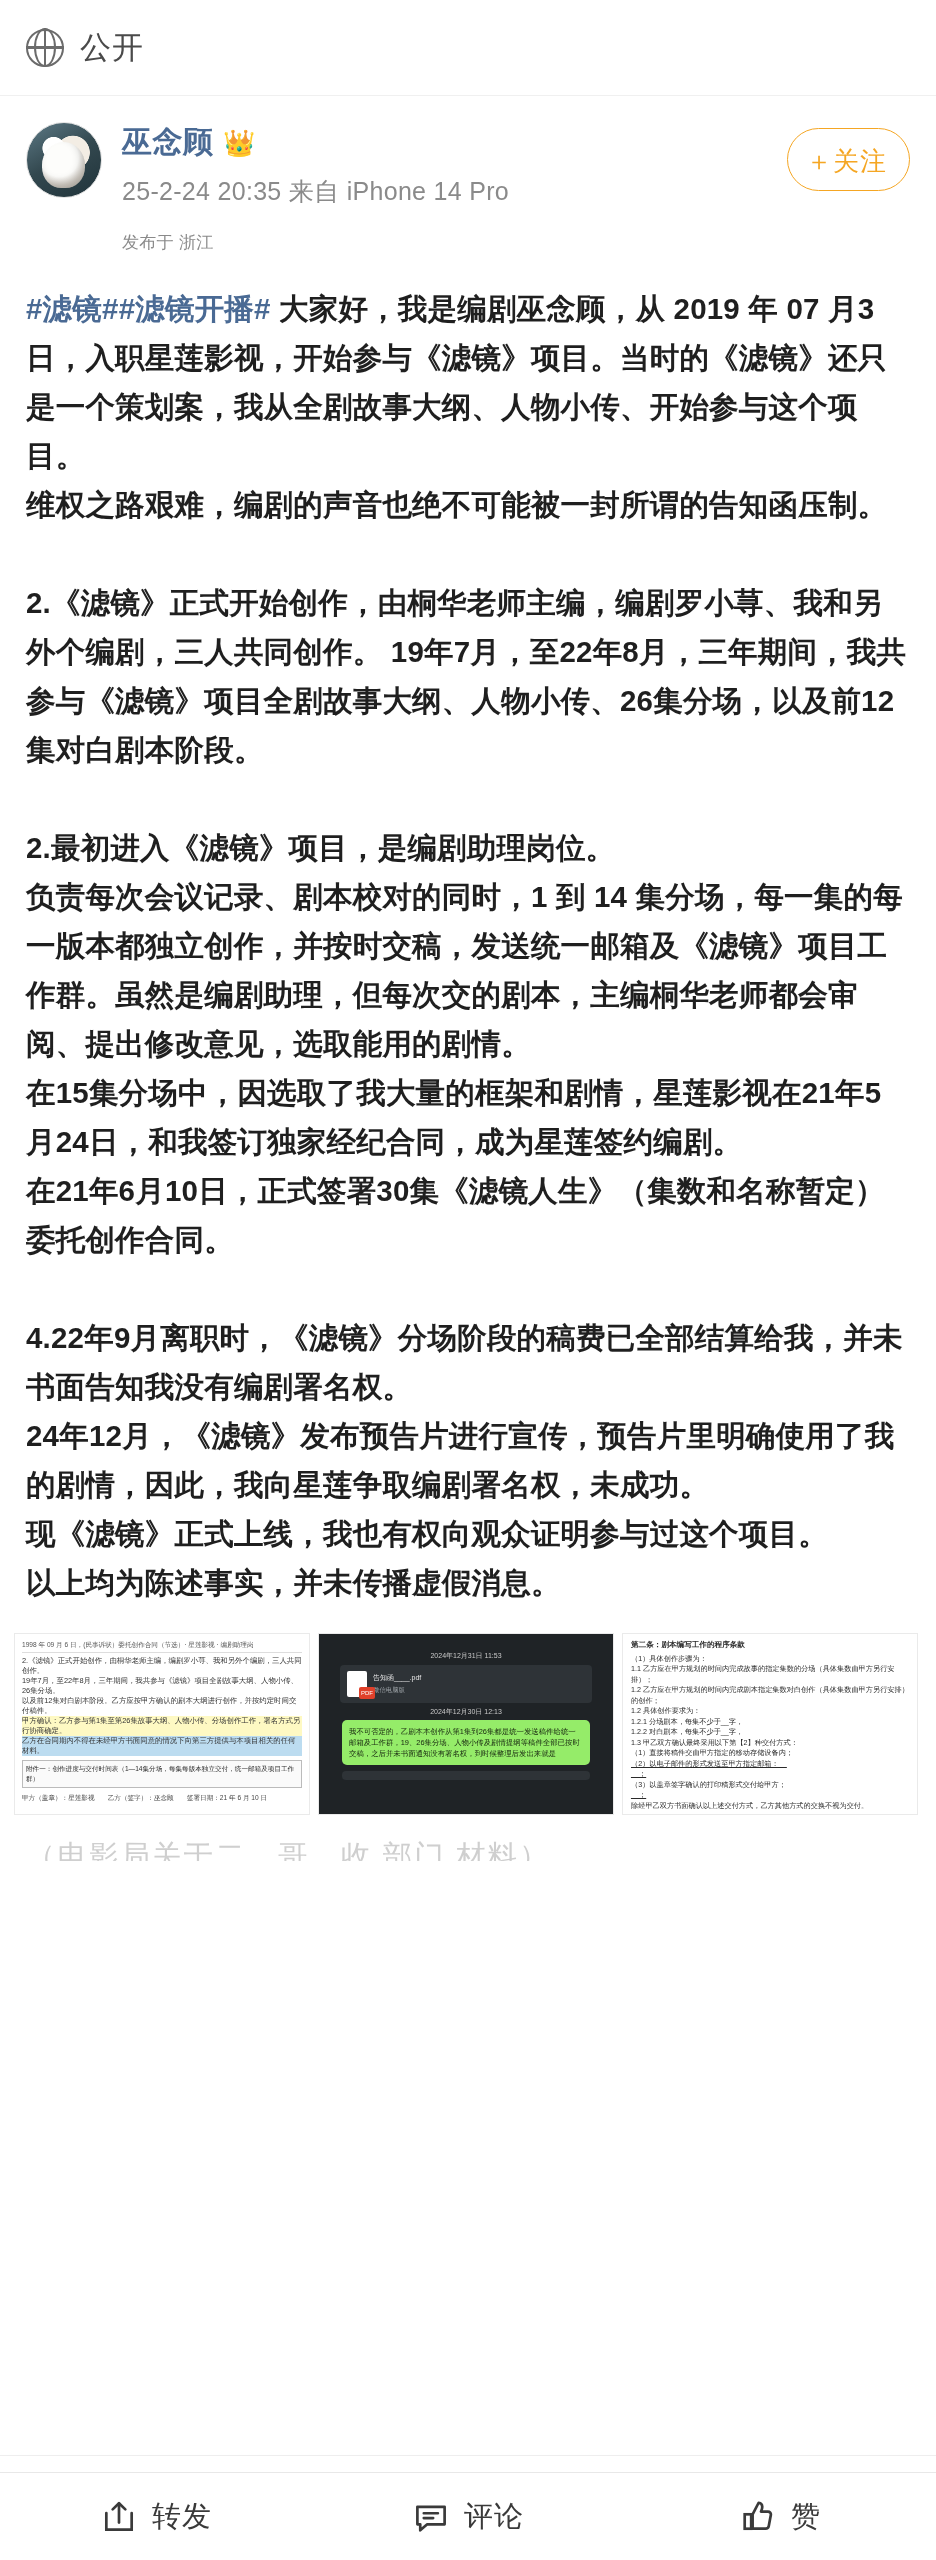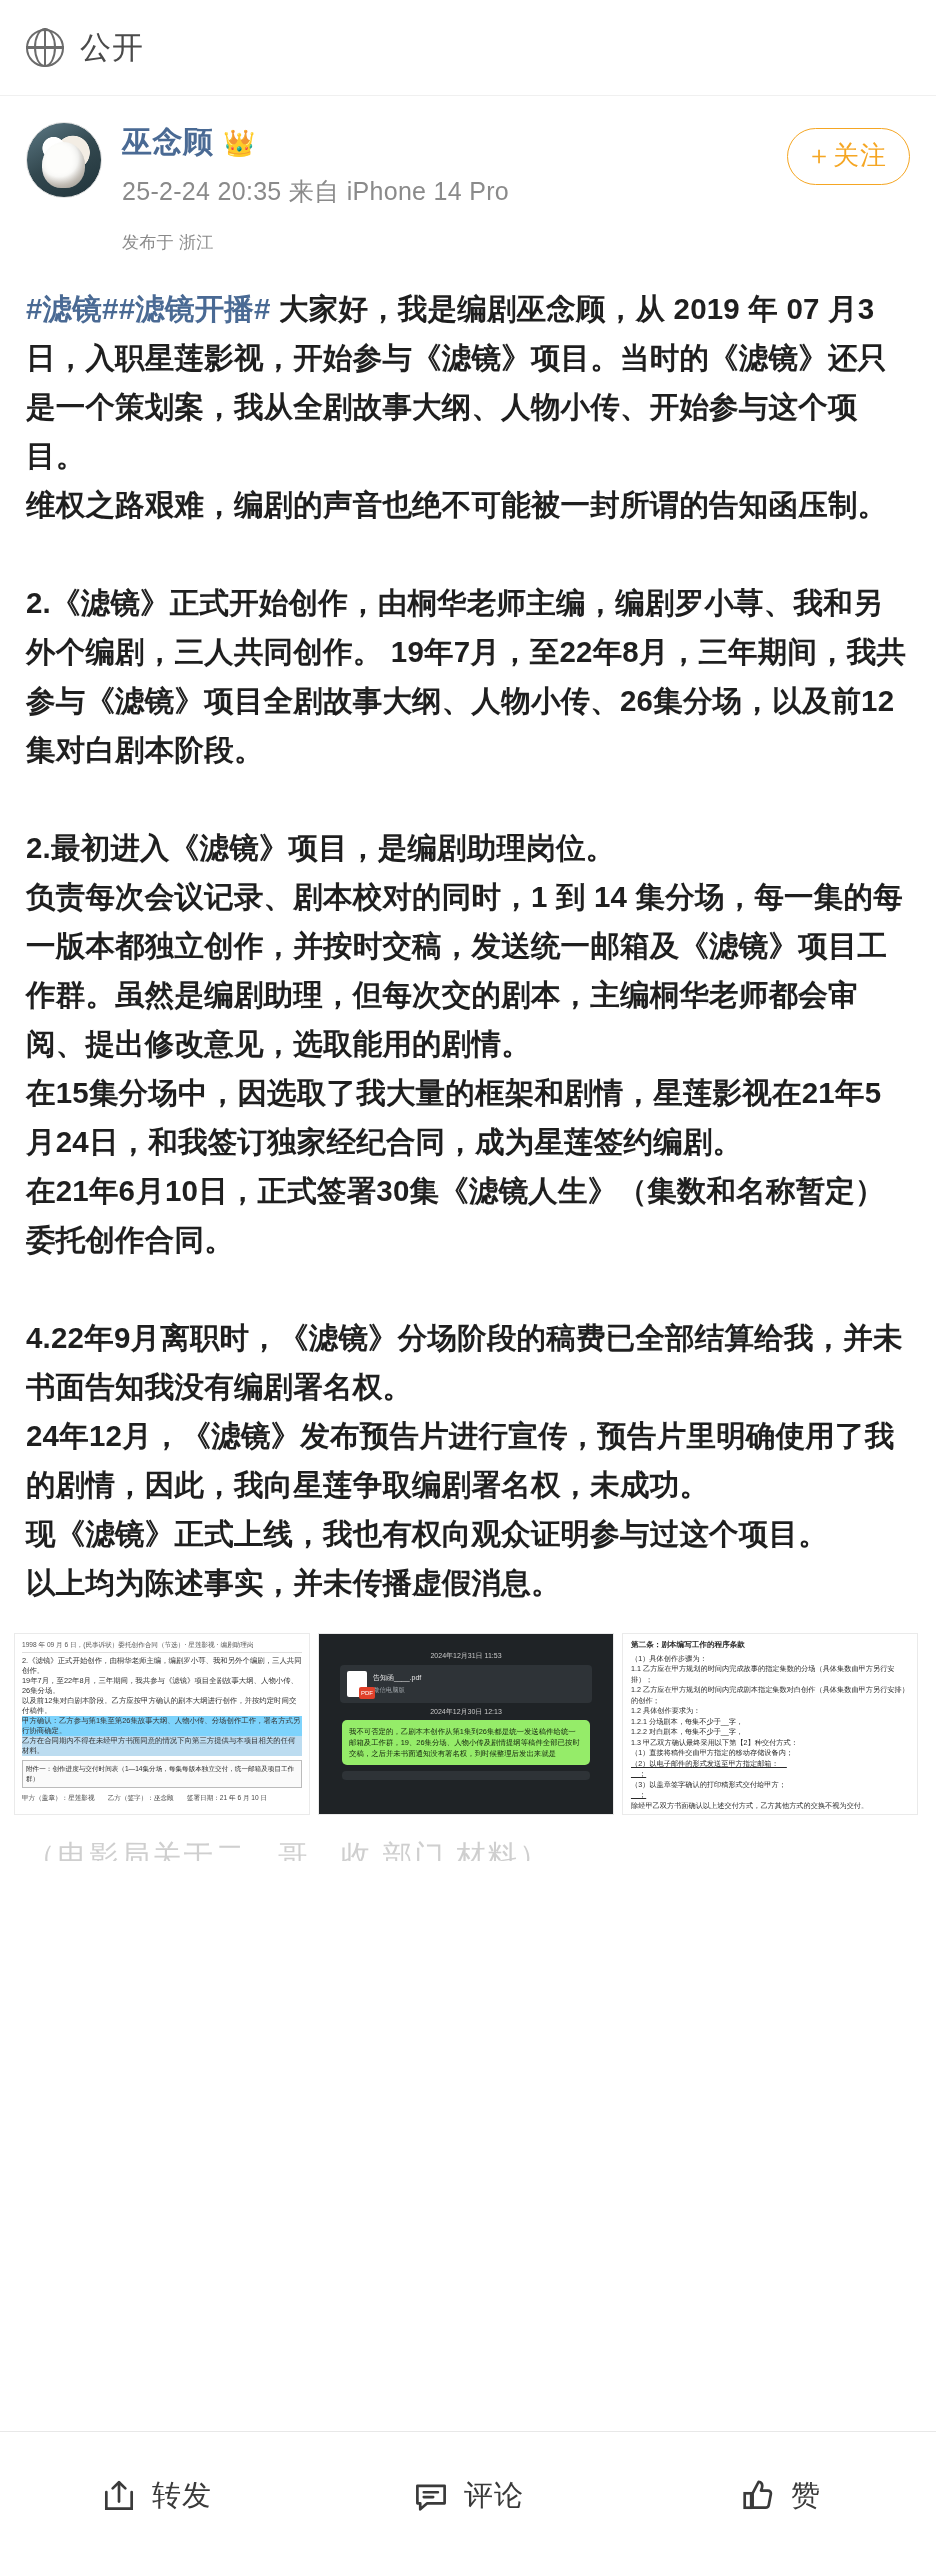--- a/index.html
+++ b/index.html
@@ -117,21 +117,21 @@
   }
   .follow-btn {
     flex: 0 0 auto;
     margin-left: 14px;
     margin-top: 6px;
     border: 1.6px solid #f5a623;
     color: #f5a623;
     background: #fff;
     border-radius: 32px;
     font-size: 26px;
-    padding: 9px 22px 11px 18px;
+    padding: 15px 22px 11px 18px;
     letter-spacing: 1px;
     white-space: nowrap;
   }
 
   
   .post-body {
     padding: 30px 26px 0 26px;
     font-size: 29.5px;
     line-height: 49px;
     color: #1f1f1f;
@@ -161,21 +161,21 @@
     color: #2b2b2b;
   }
 
   
   .t1 {
     background: #ffffff;
     padding: 6px 7px;
   }
   .t1 .hdr { font-size: 6.6px; color: #555; border-bottom: 1px solid #ddd; padding-bottom: 2px; margin-bottom: 3px;}
   .t1 .ln { display: block; color: #333; }
-  .t1 .hl { background: #7dd3fc; }
+  .t1 .hl { background: #fef9c3; }
   .t1 .hl2 { background: #bcdcf0; }
   .t1 .box {
     margin-top: 4px;
     border: 1px solid #bbb;
     padding: 3px;
     background: #fafafa;
     font-size: 6.6px;
   }
   .t1 .sig { margin-top: 5px; color: #444; font-size: 6.6px; }
 
@@ -242,21 +242,21 @@
     color: #cfcfcf;
     letter-spacing: 2px;
     height: 46px;
     overflow: hidden;
   }
 
   
   .actionbar {
     position: absolute;
     left: 0; right: 0; bottom: 0;
-    height: 129px;
+    height: 88px;
     background: #ffffff;
     border-top: 1px solid #e8e8e8;
     display: flex;
     align-items: center;
   }
   .action {
     flex: 1 1 0;
     display: flex;
     align-items: center;
     justify-content: center;

